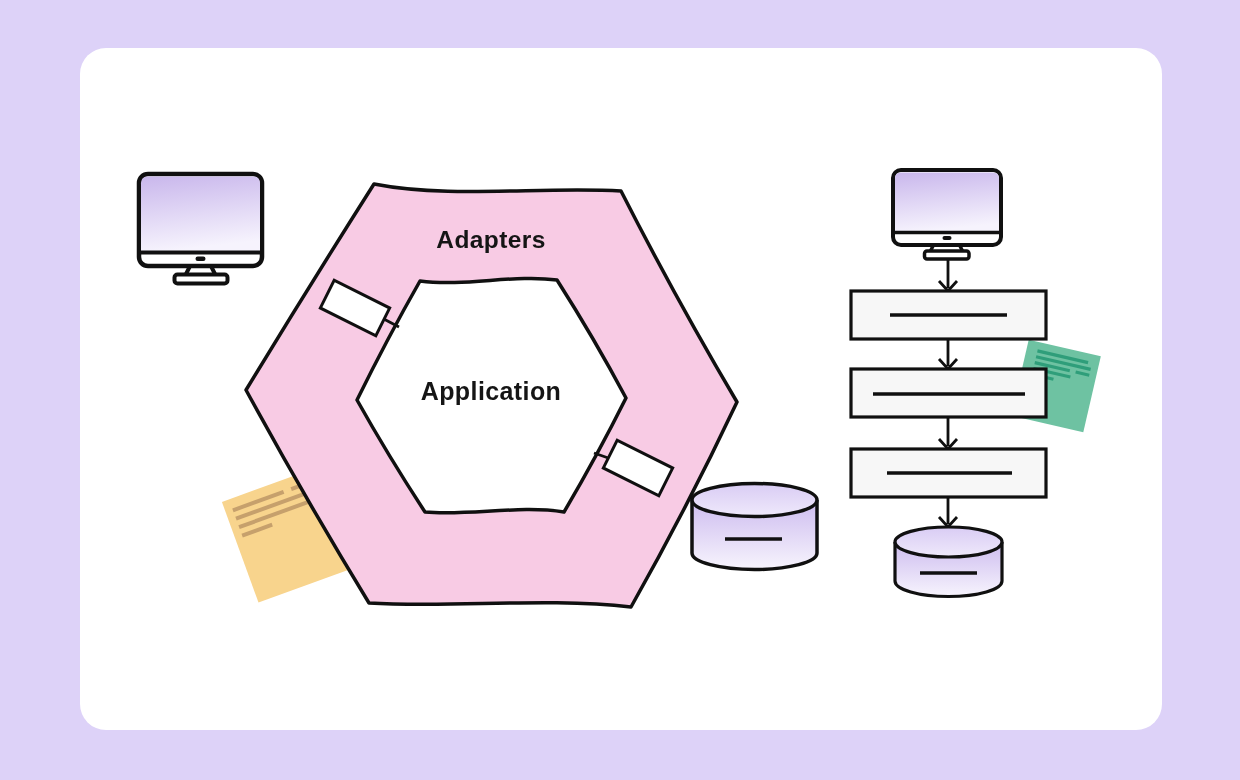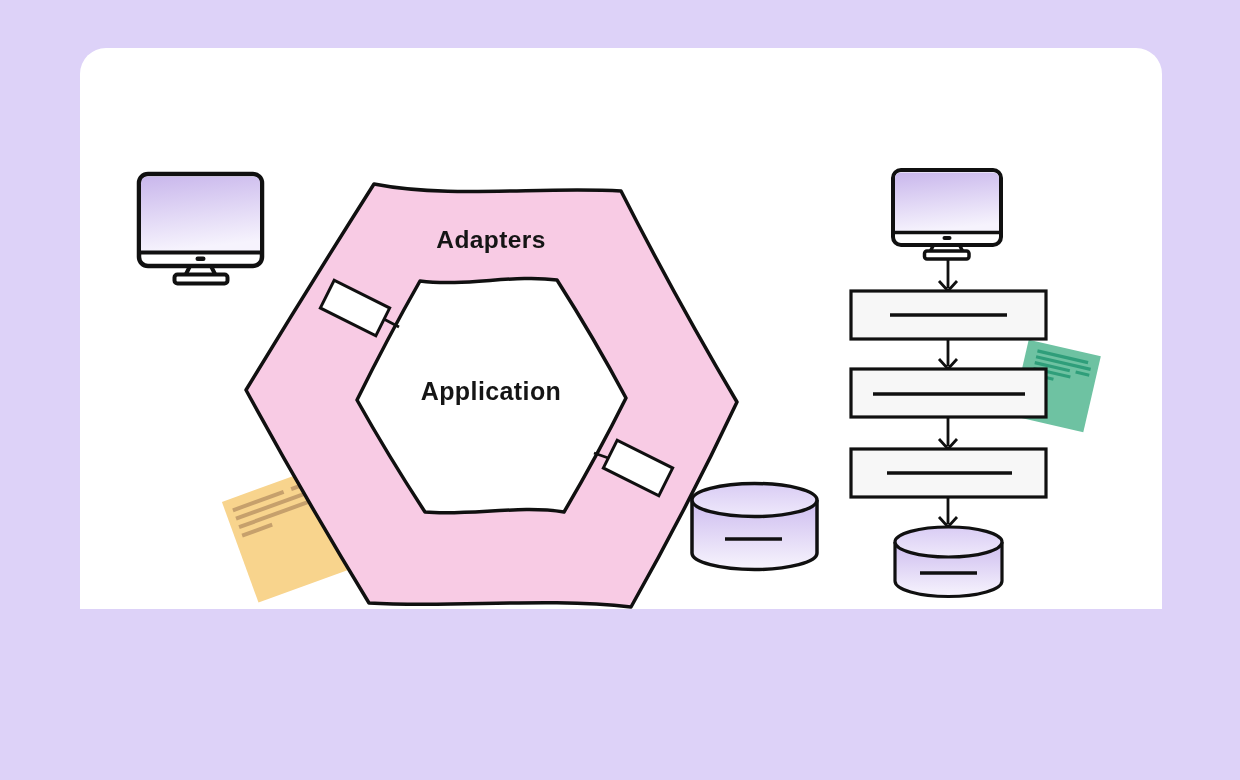--- a/index.html
+++ b/index.html
@@ -1,16 +1,16 @@
 <!DOCTYPE html>
 <html><head>
 <meta charset="utf-8">
 <style>
   html,body{margin:0;padding:0;background:#ddd2f8;}
-  .stage-wrap{position:relative;width:1240px;height:609px;overflow:hidden;}
+  .stage-wrap{position:relative;width:1240px;height:780px;overflow:hidden;}
   svg.stage{display:block;width:1240px;height:780px;}
   text.diagram-label{
     font-family:"Liberation Sans","DejaVu Sans",sans-serif;
     font-weight:700;
     fill:#151515;
   }
 </style>
 </head>
 <body>
 

